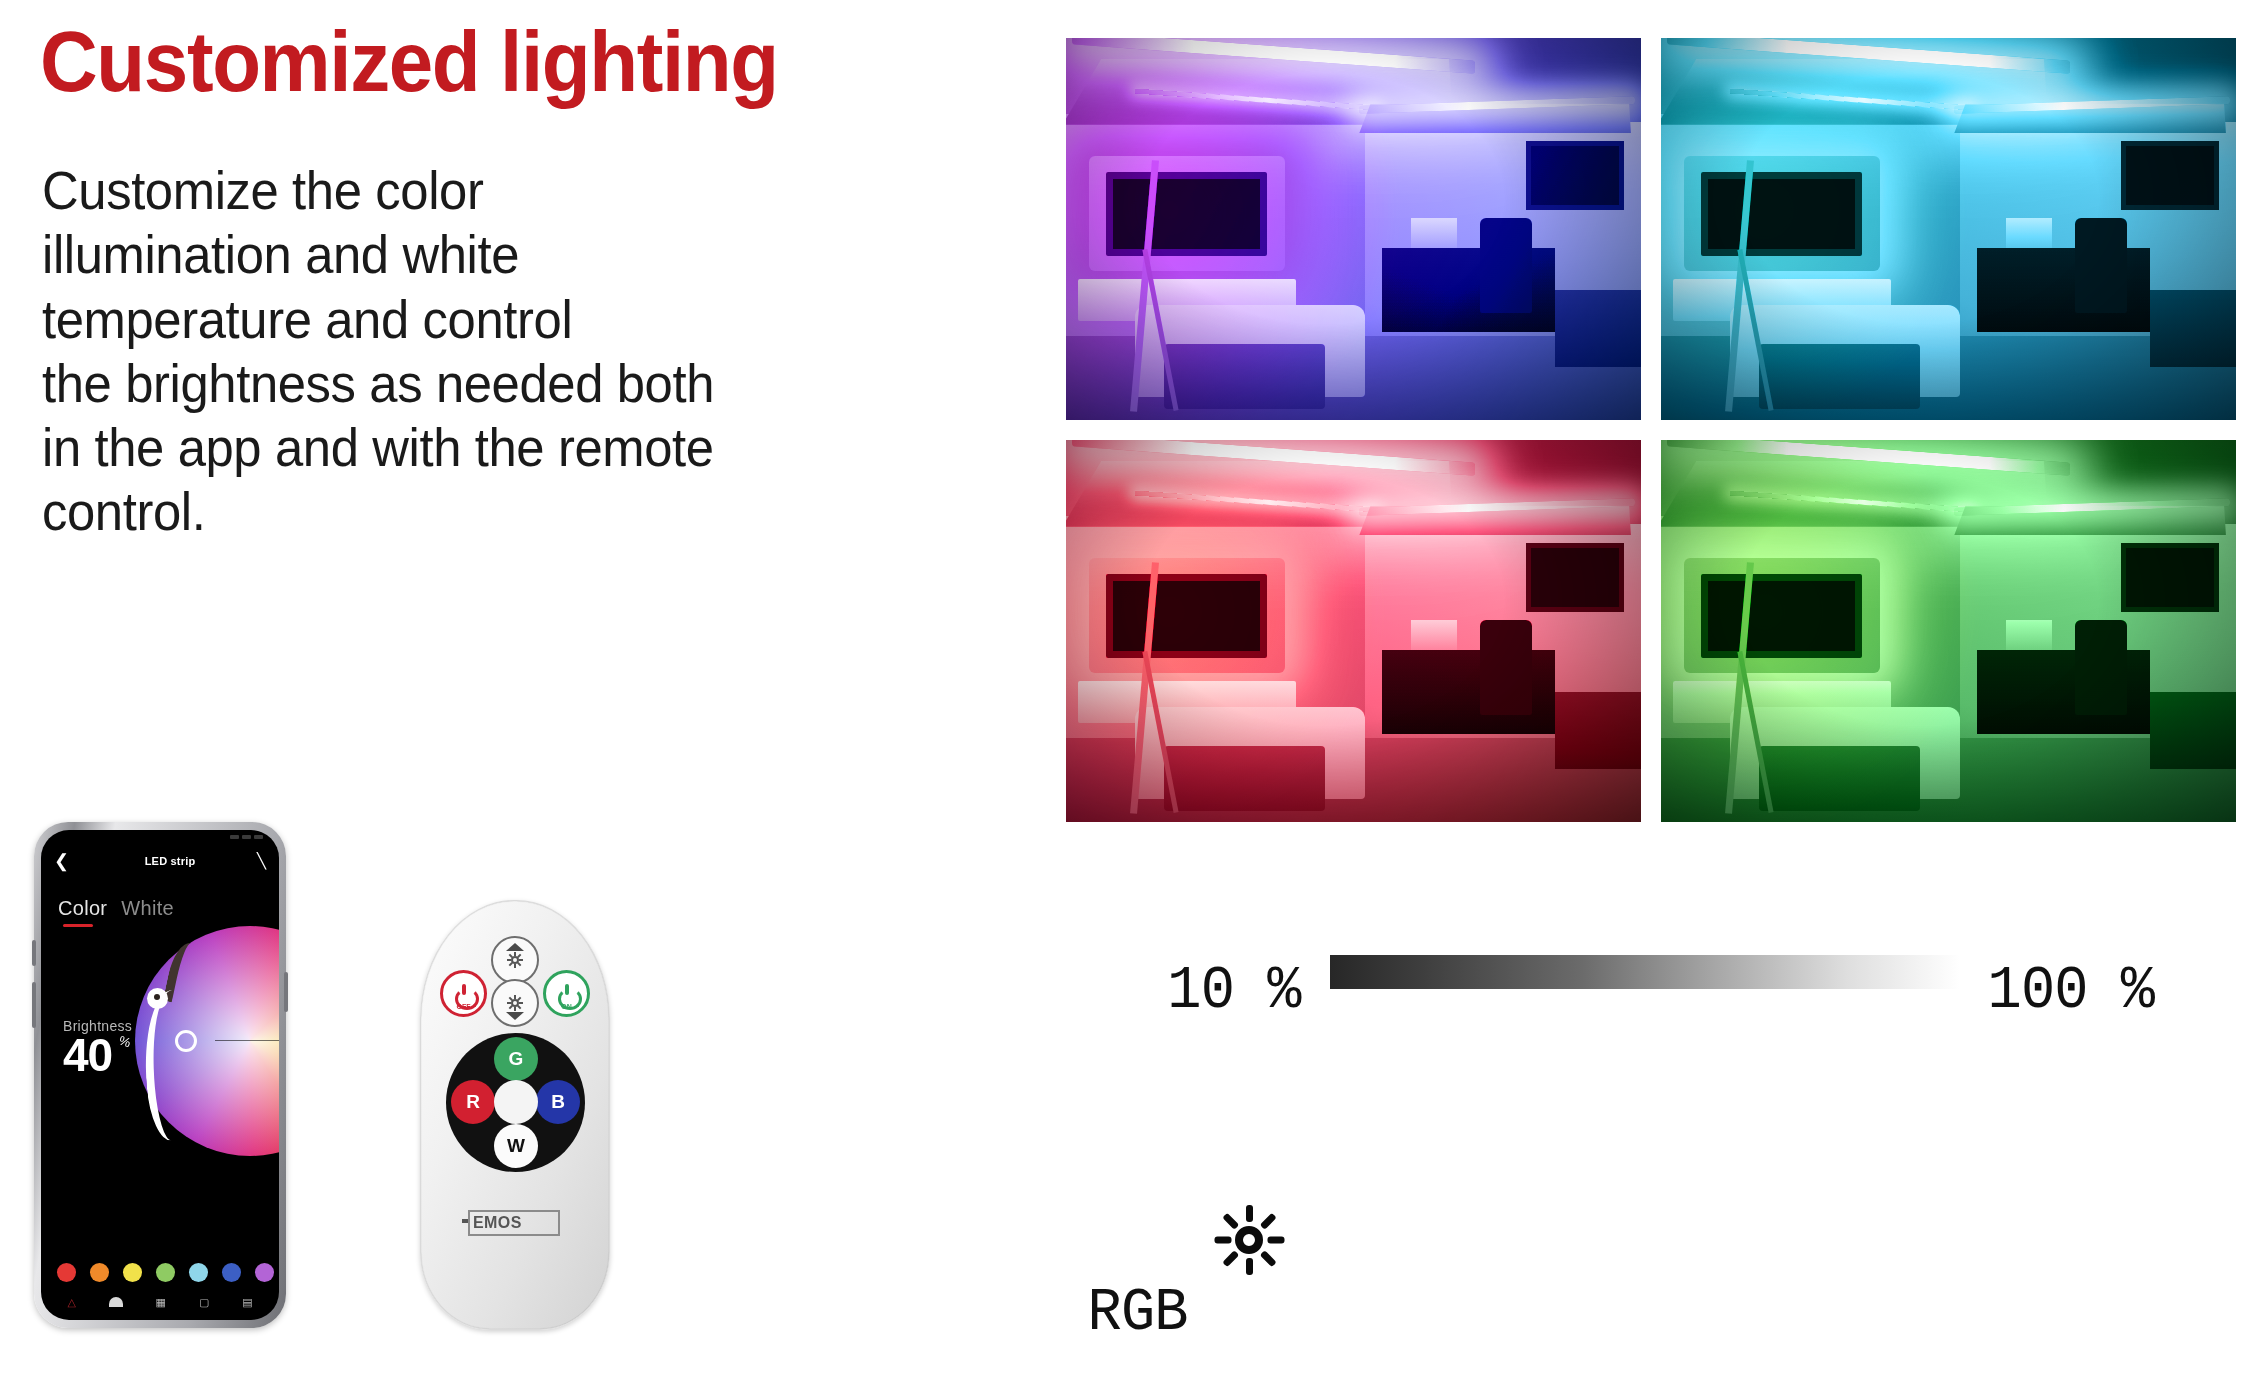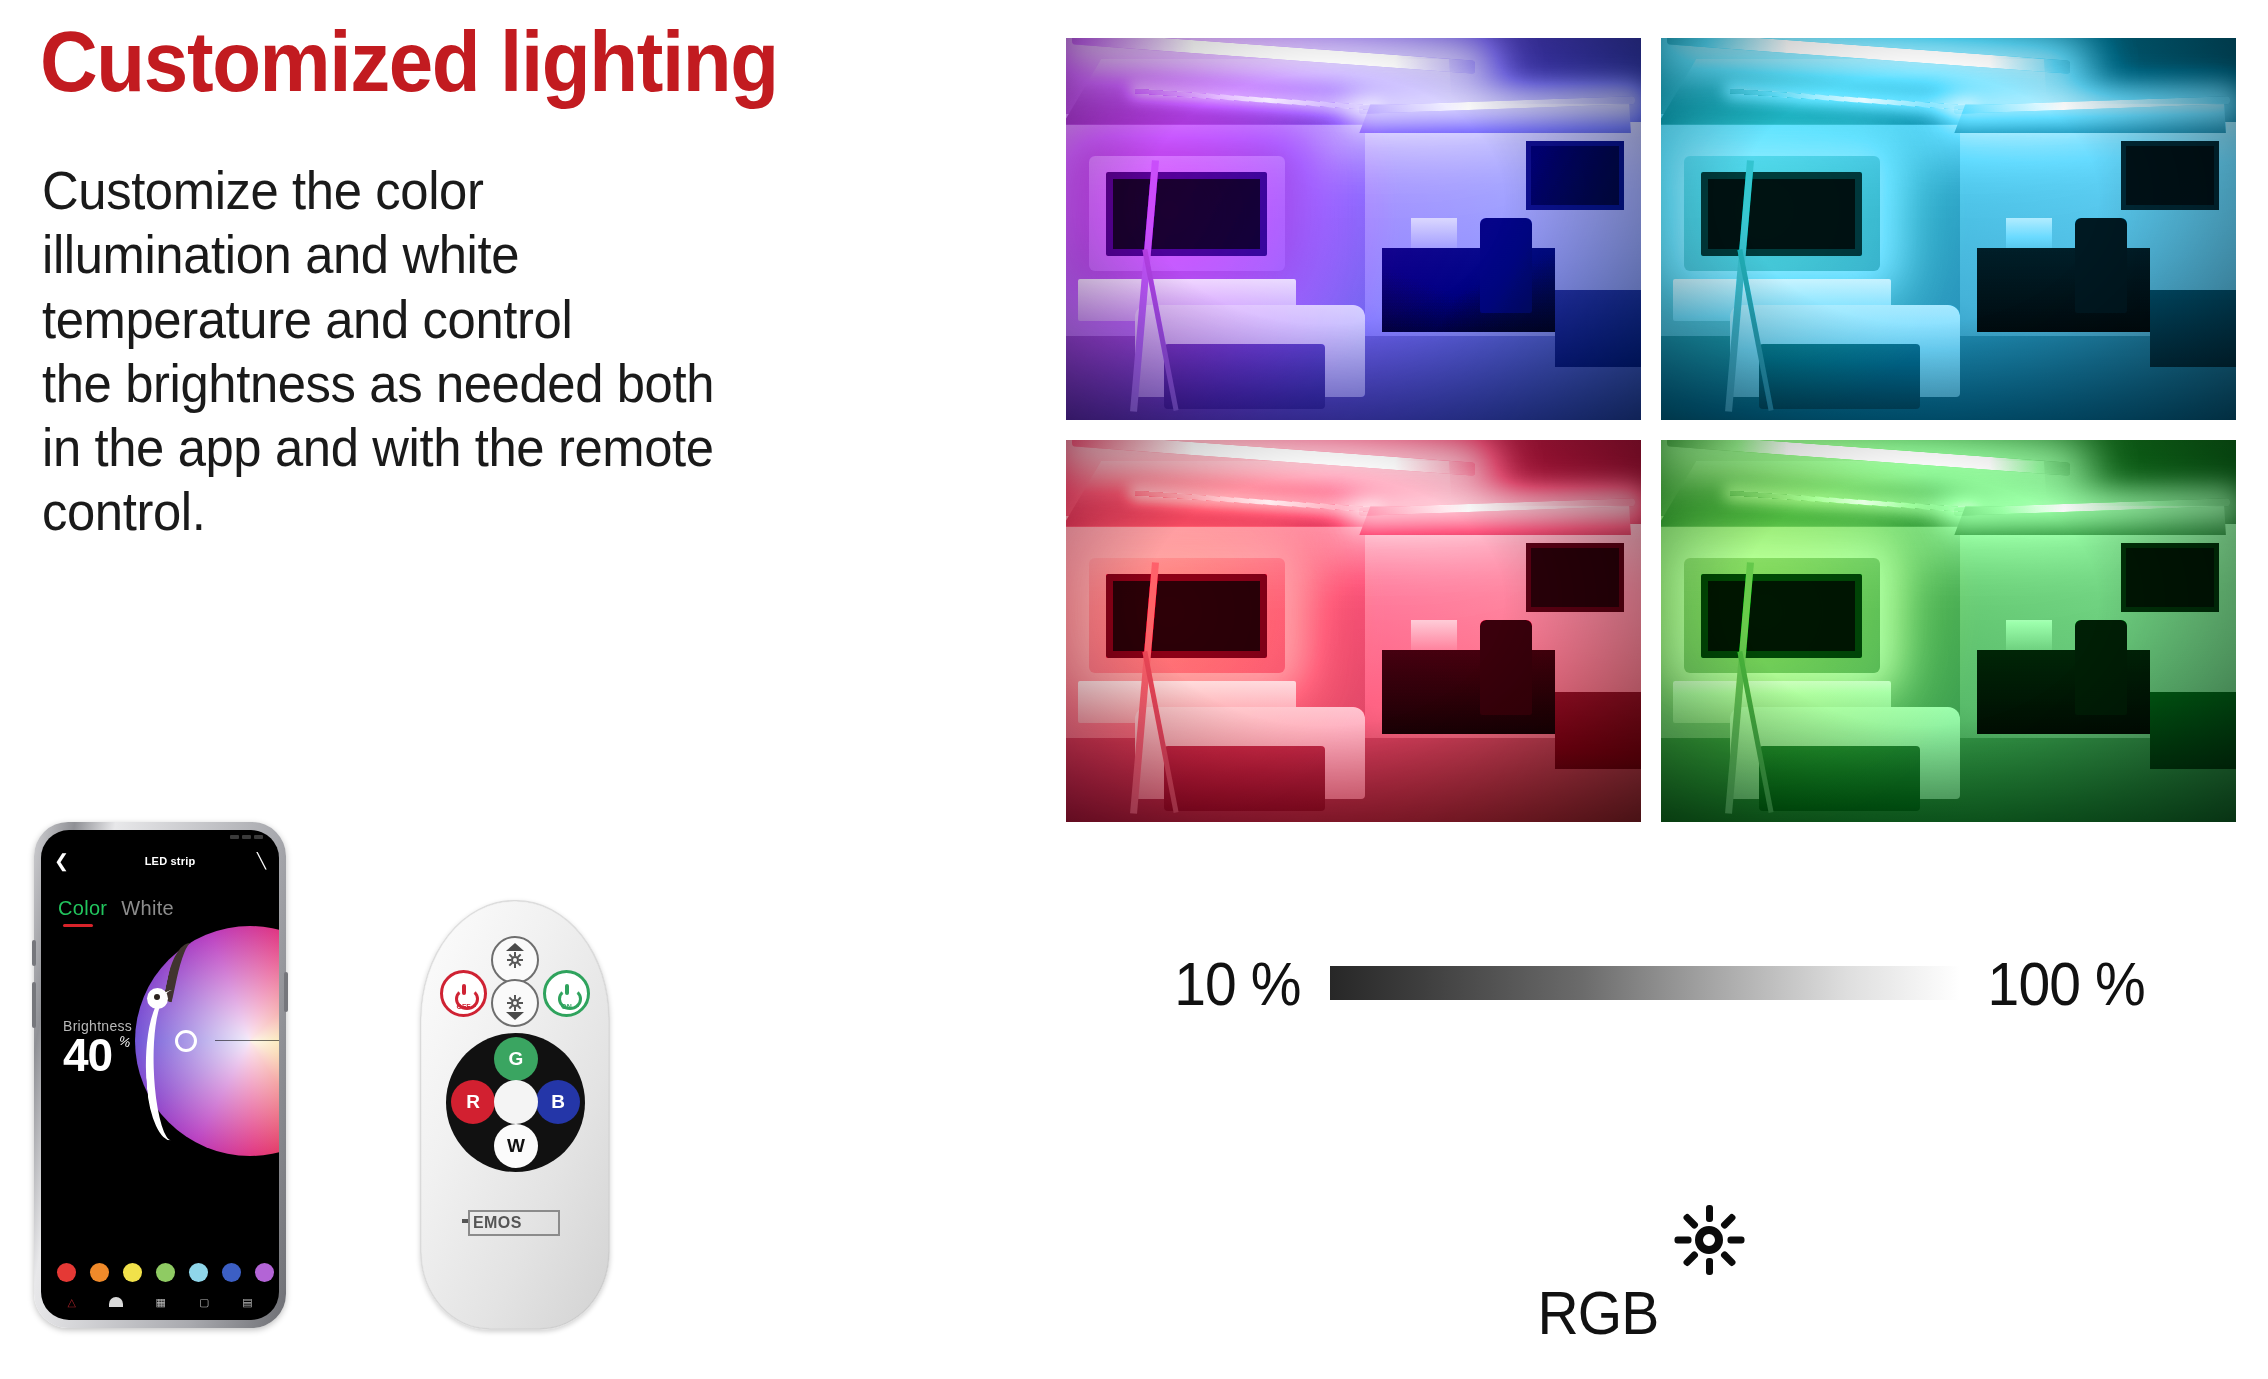--- a/index.html
+++ b/index.html
@@ -118,21 +118,21 @@
                  width:96px; height:15px; background:#000; border-radius: 0 0 12px 12px; z-index:5; }
   #status-dots { position:absolute; right:16px; top:5px; display:flex; gap:3px; align-items:center; z-index:6;}
   #status-dots i { display:block; width:9px; height:4px; background:#3a3a3a; border-radius:1px; }
   .phone-topbar { position: absolute; left: 0; top: 18px; width: 100%; height: 26px;
                   display:flex; align-items:center; justify-content:space-between; padding: 0 13px; }
   .back-chev { color:#fff; font-size: 18px; line-height:1; font-weight:300; }
   .phone-title { color:#fff; font-size: 11px; font-weight: 700; letter-spacing: .2px; padding-left: 14px; }
   .edit-ico { color:#fff; font-size: 15px; transform: scaleX(-1); }
   .tabrow { position: absolute; left: 17px; top: 67px; display: flex; gap: 14px; align-items: flex-end; }
   .tab { font-size: 20px; color: #8d8d8d; letter-spacing: .3px; position: relative; padding-bottom: 7px; }
-  .tab.active { color: #22c55e; }
+  .tab.active { color: #e5e5e5; }
   .tab.active::after { content:""; position:absolute; left:5px; right:14px; bottom:0; height:3px;
                        background: var(--accent, #d8232a); border-radius: 2px; }
   .bright-label { position:absolute; left: 22px; top: 188px; color:#b9b9b9; font-size: 14px; letter-spacing:.3px;}
   .bright-val { position:absolute; left: 22px; top: 198px; color:#fff; font-size: 46px; font-weight: 700; letter-spacing:-1px;}
   .bright-pct { position:absolute; left: 78px; top: 204px; color:#fff; font-size: 13px; transform: rotate(18deg);}
   .arc-dark { position:absolute; left: 128px; top: 112px; width: 26px; height: 62px;
               border-left: 9px solid #40342f; border-radius: 60% 0 0 0; transform: rotate(12deg); }
   .arc-light { position:absolute; left: 104px; top: 160px; width: 54px; height: 150px;
                border-left: 8px solid #ffffff; border-radius: 70% 0 0 40%; transform: rotate(-5deg); }
   .arc-knob { position:absolute; left: 106px; top: 158px; width: 21px; height: 21px;
@@ -202,21 +202,21 @@
   .cbtn-w { left: 48px; top: 91px; background:#fbfbfb; color:#111; }
   #emos-logo { position:absolute; left: 48px; top: 310px; width: 92px; height: 26px;
                border: 2px solid #8b8b8b; display:flex; align-items:center;
                padding-left: 3px; }
   #emos-logo span { font-size: 16px; font-weight: 800; color:#555; letter-spacing: .4px;
                     font-family:"Liberation Sans",sans-serif; }
   #emos-tick { position:absolute; left: 42px; top: 319px; width: 8px; height: 4px; background:#555; }
 
   
   #scales { position: absolute; left: 1060px; top: 955px; width: 1190px; height: 350px; }
-  .scale-row { position:absolute; left:0; width: 1190px; height: 56px; display:flex; align-items:center; }
+  .scale-row { position:absolute; left:0; width: 1190px; height: 56px; display:flex; align-items:flex-start;font-family:Liberation Mono, monospace; }
   .scale-row.r1 { top: 0; }
   .scale-row.r2 { top: 124px; }
   .scale-row.r3 { top: 248px; flex-direction: column; }
   .sc-left { width: 270px; text-align: right; padding-right: 32px;
              font-size: 62px; font-weight: 400; color:#111; letter-spacing:-1px;
              transform: scaleX(.92); transform-origin: right center; white-space: nowrap; }
   .sc-right { width: 290px; text-align: left; padding-left: 30px;
              font-size: 62px; font-weight: 400; color:#111; letter-spacing:-1px;
              transform: scaleX(.92); transform-origin: left center; white-space: nowrap; }
   .sc-bar { width: 630px; height: 34px; }

